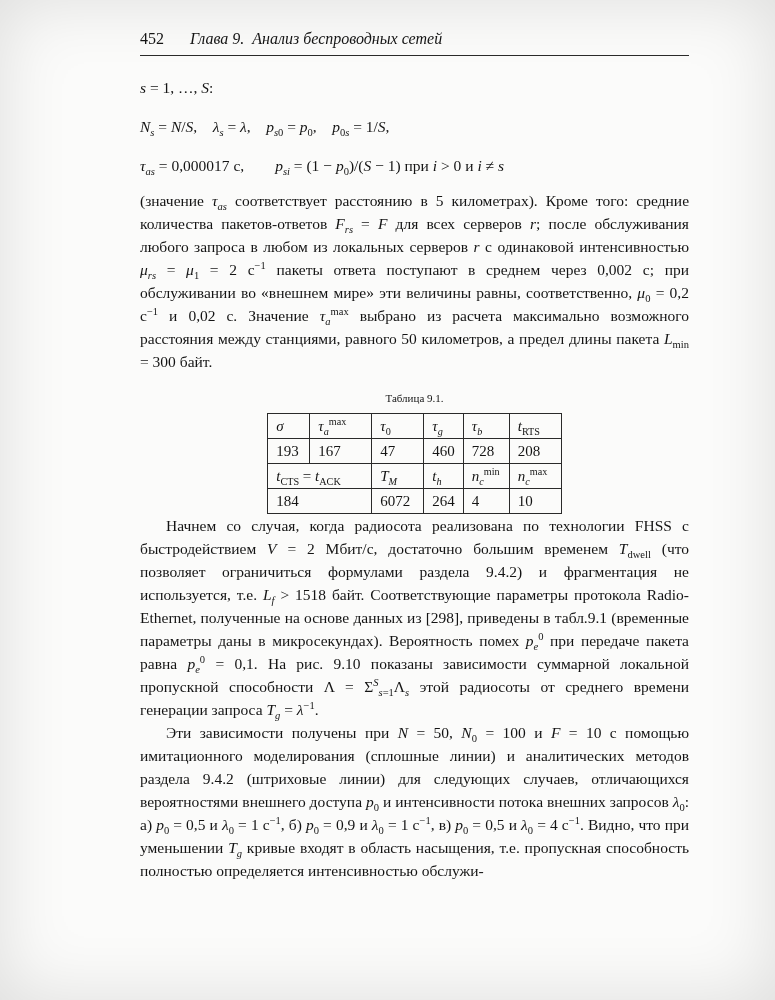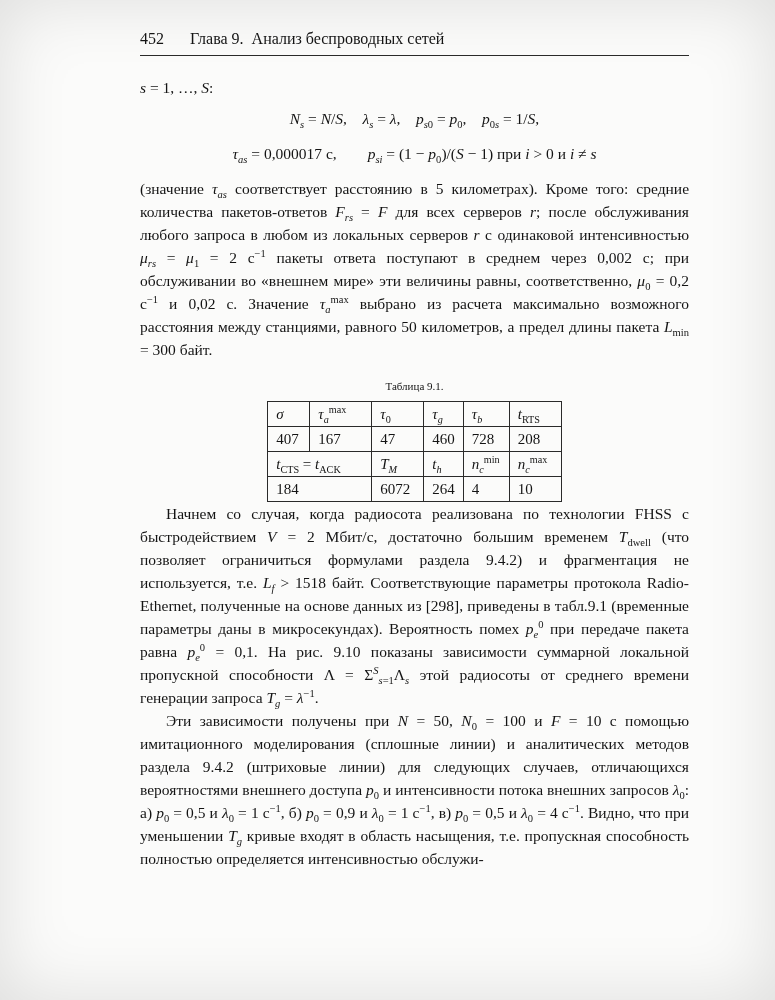--- a/index.html
+++ b/index.html
@@ -17,30 +17,30 @@
     overflow: hidden;
   }
   .running-head {
     display: flex;
     align-items: baseline;
     gap: 26px;
     font-size: 16px;
     padding-bottom: 7px;
     border-bottom: 1.4px solid #2a2a2a;
   }
-  .running-head .chapter { }
+  .running-head .chapter { font-style: italic; }
   .content {
     margin-top: 20px;
     font-size: 15.5px;
     line-height: 23px;
     text-align: justify;
   }
   sub, sup { font-size: 68%; line-height: 0; }
   .intro-line { margin-bottom: 6px; }
-  .formula { text-align: center; margin: 8px 0 12px; }
+  .formula { text-align: left; margin: 16px 0 12px; }
   p.para { margin: 0; }
   p.indent { text-indent: 26px; }
   .table-block { margin-top: 14px; text-align: center; }
   .table-caption { font-size: 11px; margin-bottom: 3px; }
   table.params {
     border-collapse: collapse;
     margin: 0 auto;
     font-size: 15px;
     line-height: 20px;
   }
@@ -85,21 +85,21 @@
         <tbody>
             <tr>
           <td class="c-sigma"><i>σ</i></td>
           <td class="c-taumax"><i>τ</i><sub><i>a</i></sub><sup>max</sup></td>
           <td class="c-tau0"><i>τ</i><sub>0</sub></td>
           <td class="c-taug"><i>τ</i><sub><i>g</i></sub></td>
           <td class="c-taub"><i>τ</i><sub><i>b</i></sub></td>
           <td class="c-trts"><i>t</i><sub>RTS</sub></td>
         </tr>
         <tr>
-          <td>407</td>
+          <td>193</td>
           <td>167</td>
           <td>47</td>
           <td>460</td>
           <td>728</td>
           <td>208</td>
         </tr>
         <tr>
           <td colspan="2"><i>t</i><sub>CTS</sub> = <i>t</i><sub>ACK</sub></td>
           <td><i>T</i><sub><i>M</i></sub></td>
           <td><i>t</i><sub><i>h</i></sub></td>

